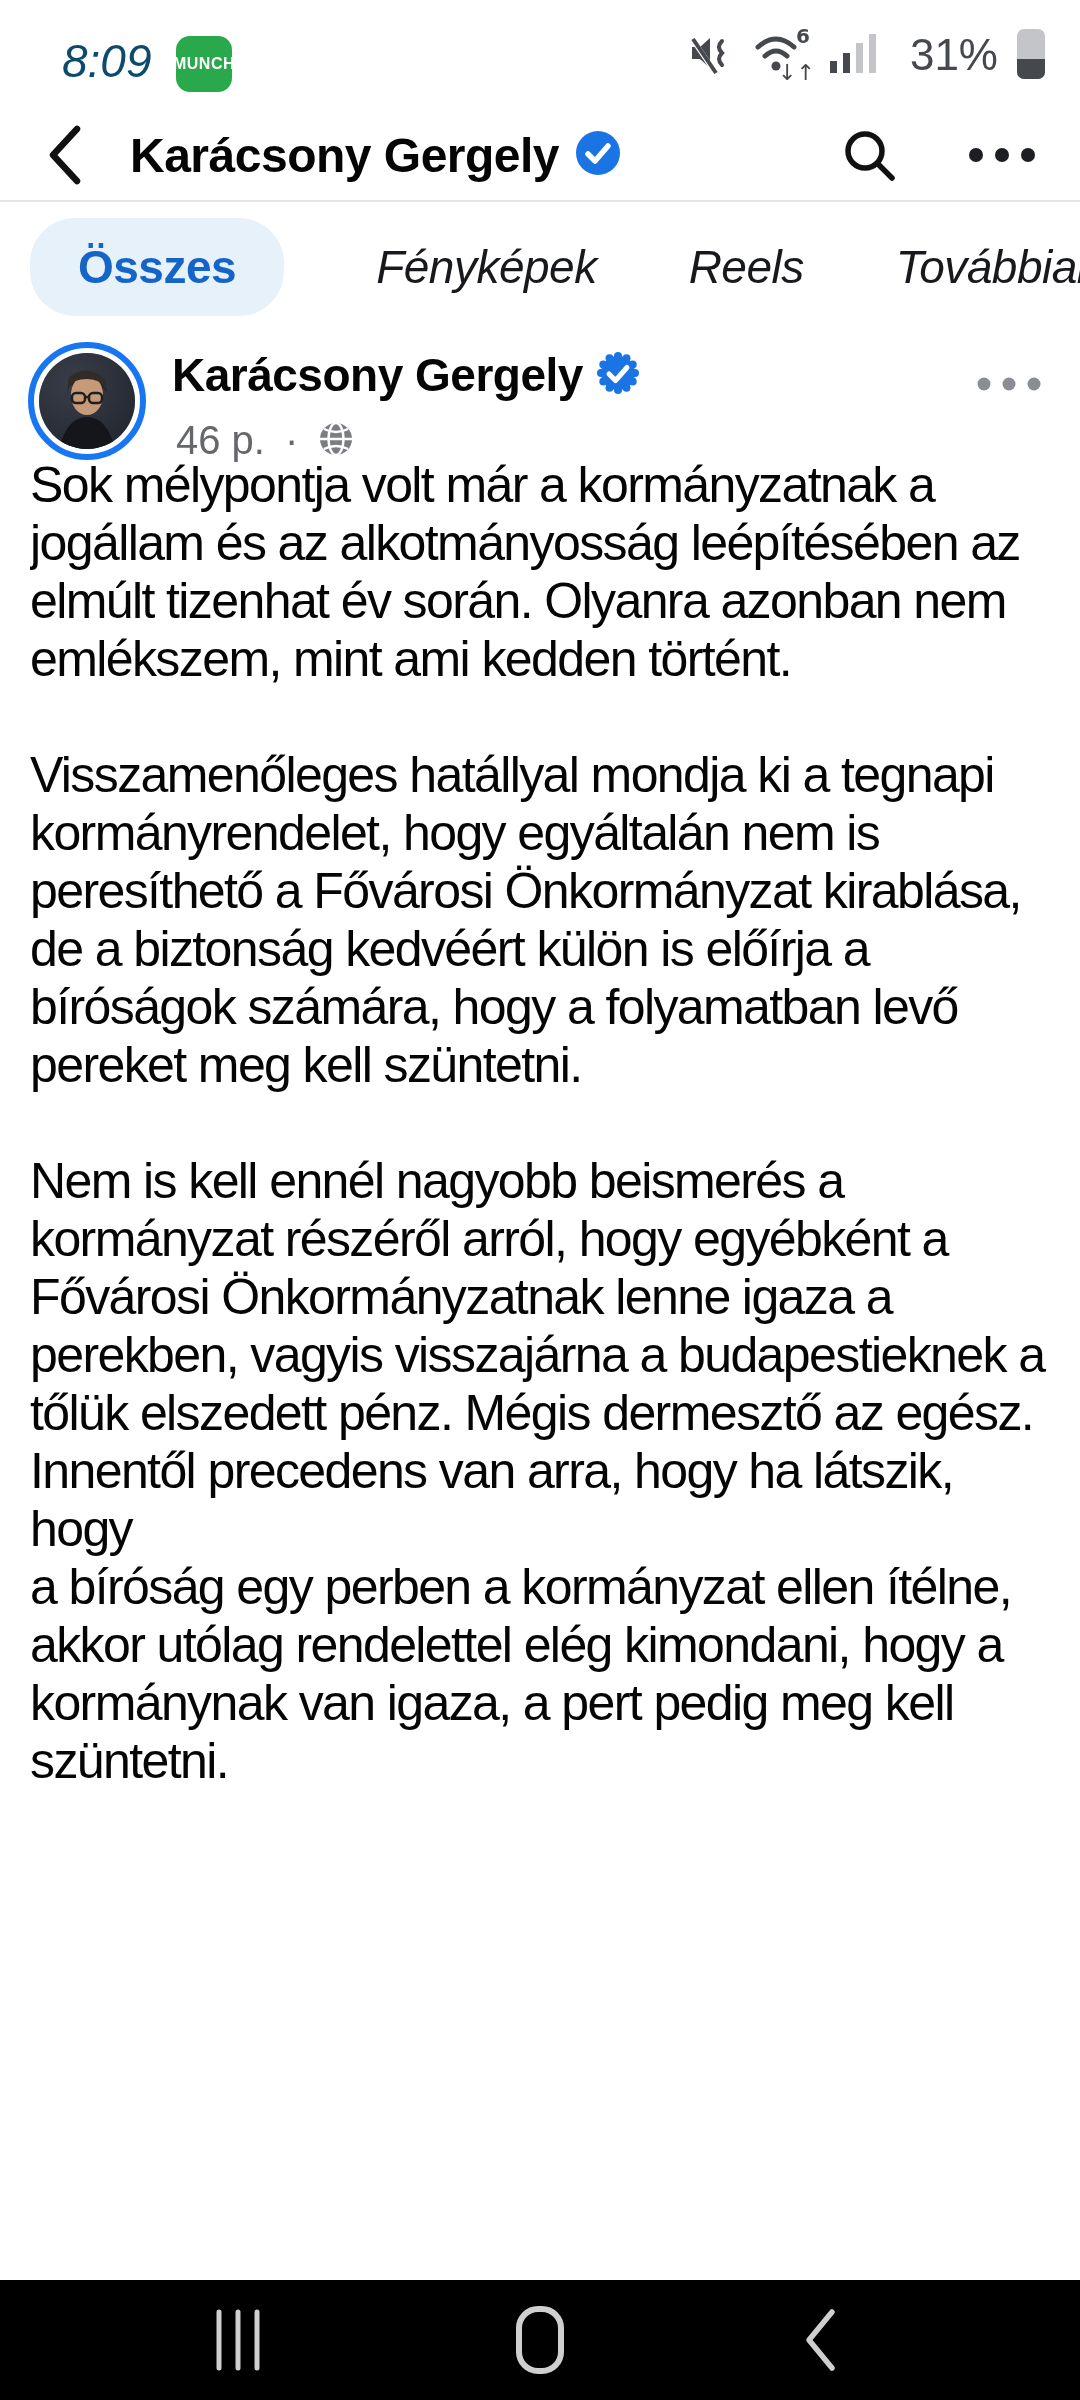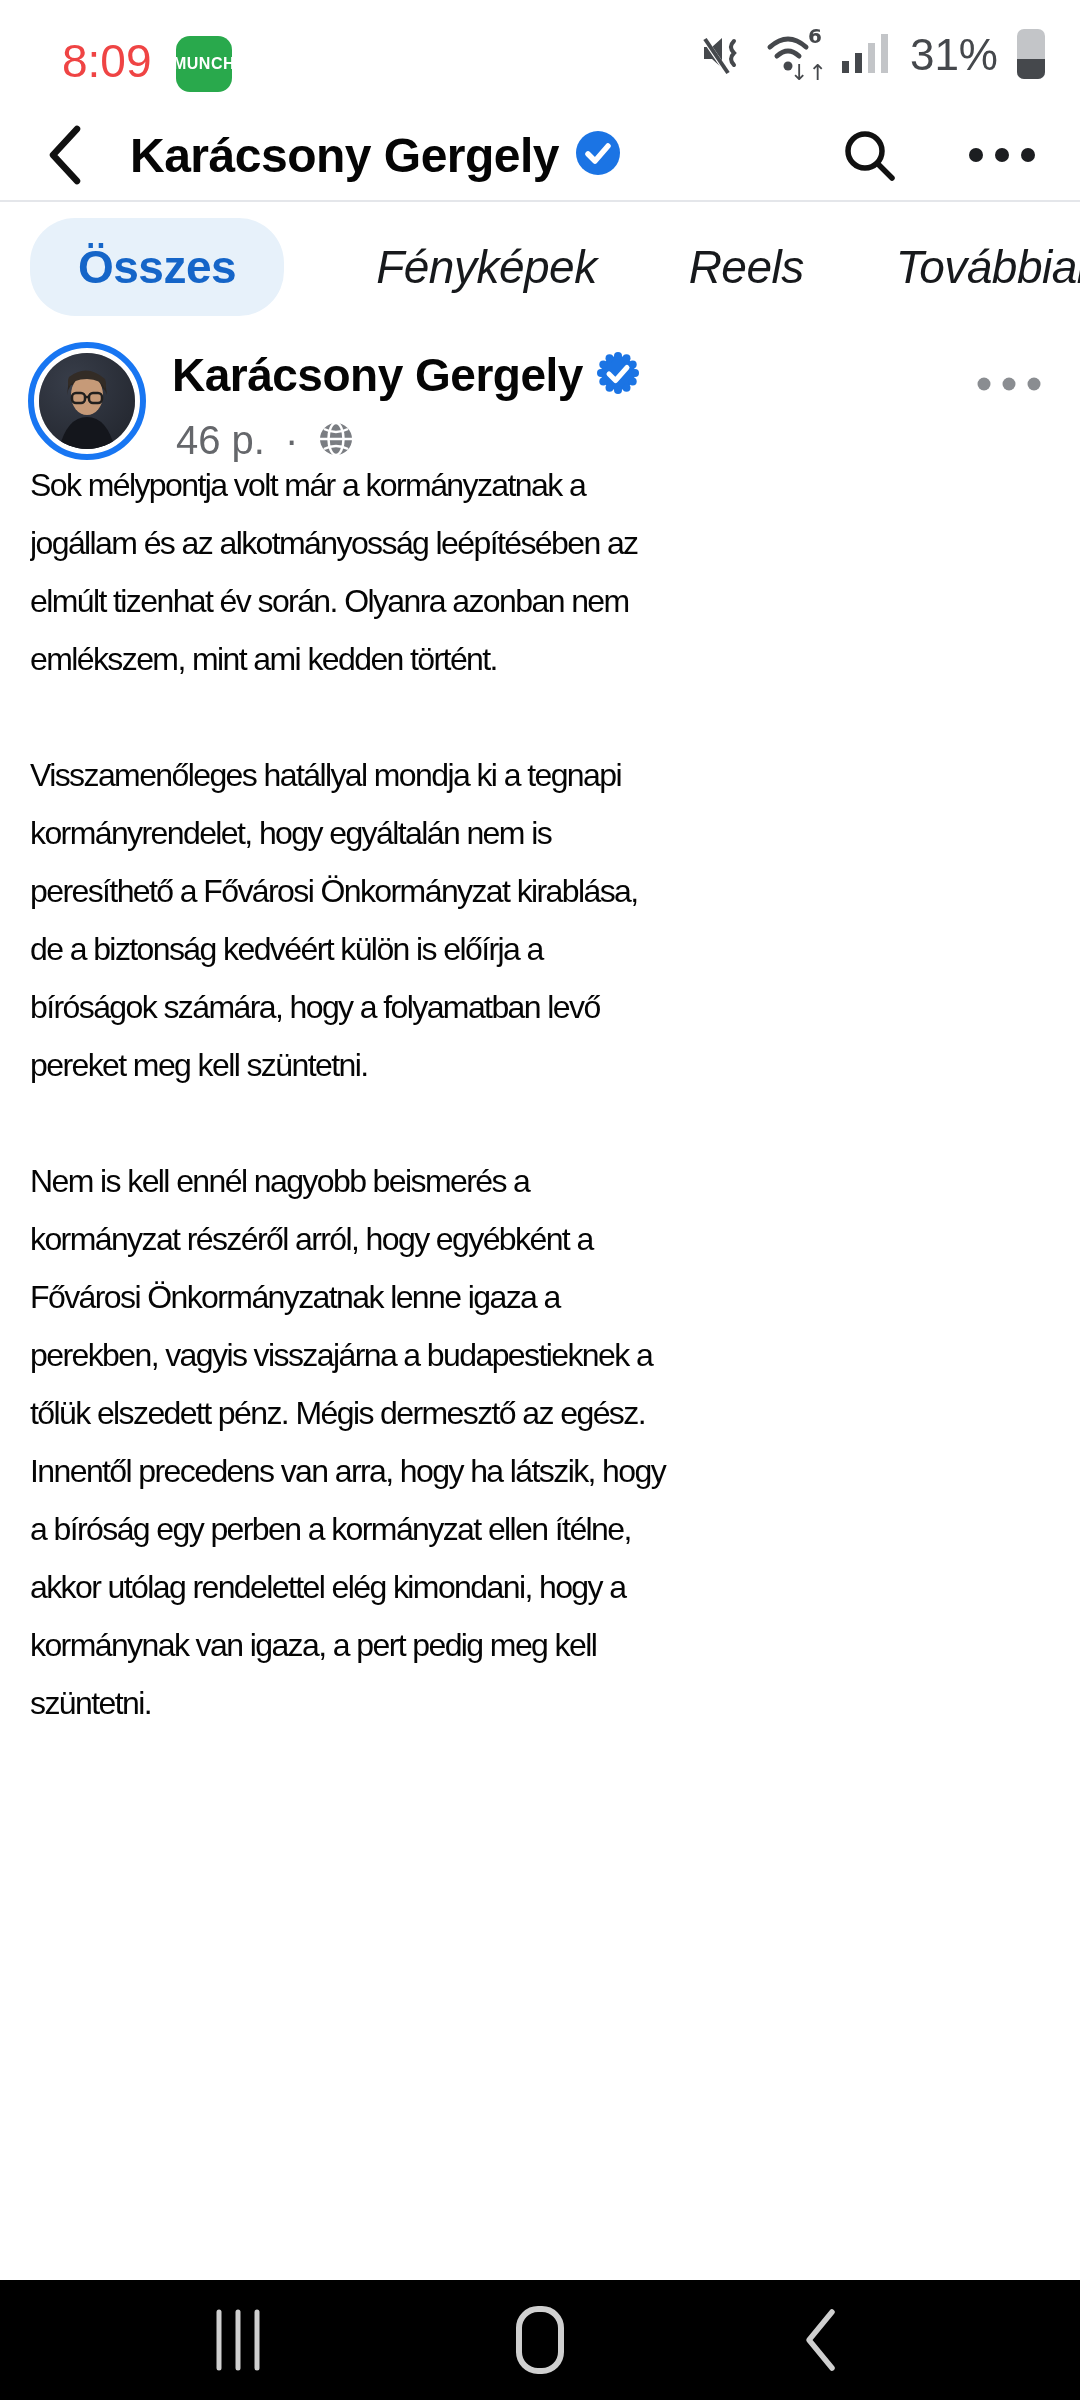--- a/index.html
+++ b/index.html
@@ -3,26 +3,26 @@
 <meta charset="utf-8">
 <style>
   html,body{margin:0;padding:0;}
   body{
     width:1080px;height:2400px;position:relative;background:#ffffff;
     font-family:"Liberation Sans",sans-serif;overflow:hidden;
     -webkit-font-smoothing:antialiased;
   }
   
   .status-bar{position:absolute;top:0;left:0;width:1080px;height:110px;display:flex;align-items:center;}
-  .status-time{position:absolute;left:62px;top:34px;font-size:46px;color:#ef4444;letter-spacing:0;}
+  .status-time{position:absolute;left:62px;top:34px;font-size:46px;color:#0c4a6e;letter-spacing:0;font-style:italic;}
   .app-badge{position:absolute;left:176px;top:36px;width:56px;height:56px;border-radius:14px;background:#29A94C;
     display:flex;align-items:center;justify-content:center;}
   .app-badge span{color:#fff;font-size:16px;font-weight:bold;letter-spacing:0.5px;}
   .status-right{position:absolute;right:32px;top:0;height:110px;display:flex;align-items:center;gap:16px;}
-  .pct{font-size:44px;color:#45484c;}
+  .pct{font-size:44px;color:#45484c;margin-left:12px;}
   
   .header{position:absolute;top:110px;left:0;width:1080px;height:90px;}
   .back-btn{position:absolute;left:30px;top:8px;width:70px;height:74px;display:flex;align-items:center;justify-content:center;}
   .header-title-wrap{position:absolute;left:130px;top:0;height:90px;display:flex;align-items:center;gap:16px;}
   .header-title{font-size:48px;font-weight:bold;color:#050505;letter-spacing:-0.5px;}
   .search-btn{position:absolute;left:832px;top:10px;width:74px;height:70px;display:flex;align-items:center;justify-content:center;}
   .menu-btn{position:absolute;left:962px;top:10px;width:80px;height:70px;display:flex;align-items:center;justify-content:center;}
   .divider{position:absolute;top:200px;left:0;width:1080px;height:2px;background:#E4E6EA;}
   
   .tabs{position:absolute;top:202px;left:0;width:1080px;height:130px;display:flex;align-items:center;}
@@ -35,21 +35,21 @@
   .avatar-ring{position:absolute;left:28px;top:2px;width:118px;height:118px;border-radius:50%;
     border:6px solid #1876F2;box-sizing:border-box;display:flex;align-items:center;justify-content:center;background:#fff;}
   .avatar{width:96px;height:96px;border-radius:50%;overflow:hidden;}
   .post-name-row{position:absolute;left:172px;top:8px;display:flex;align-items:center;gap:14px;}
   .post-author{font-size:46px;font-weight:bold;color:#050505;letter-spacing:-0.5px;}
   .post-meta-row{position:absolute;left:176px;top:78px;display:flex;align-items:center;gap:20px;}
   .post-meta{font-size:40px;color:#65676B;}
   .post-menu-btn{position:absolute;right:28px;top:14px;width:86px;height:60px;display:flex;align-items:center;justify-content:center;}
   
   .post-body{position:absolute;top:456px;left:30px;width:1030px;height:1824px;overflow:hidden;}
-  .post-body p{margin:0 0 58px 0;font-size:32px;line-height:58px;color:#050505;
+  .post-body p{margin:0 0 58px 0;font-size:50px;line-height:58px;color:#050505;
     letter-spacing:-1.6px;white-space:pre-line;}
   
   .nav-bar{position:absolute;left:0;top:2280px;width:1080px;height:120px;background:#000;}
   .nav-btn{position:absolute;top:0;height:120px;width:160px;display:flex;align-items:center;justify-content:center;}
   .nav-recents{left:158px;}
   .nav-home{left:460px;}
   .nav-back{left:740px;}
 </style>
 </head>
 <body>

